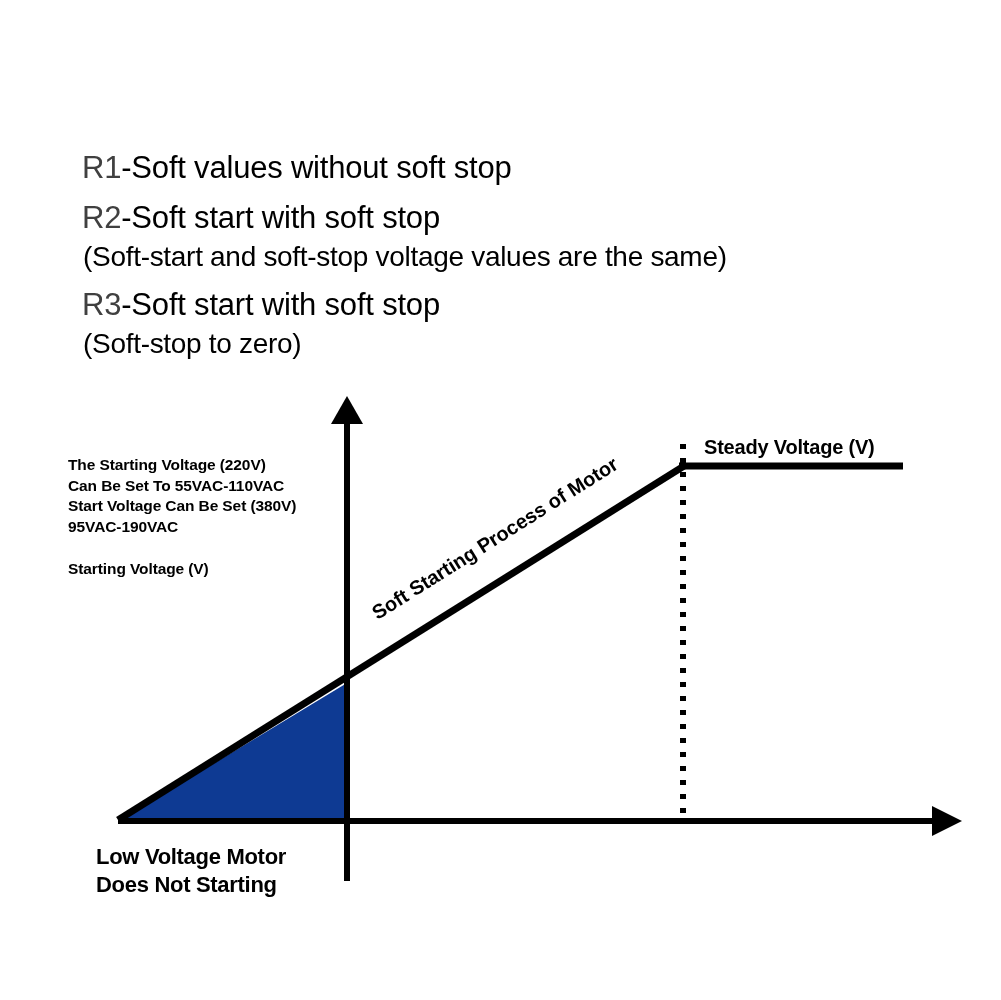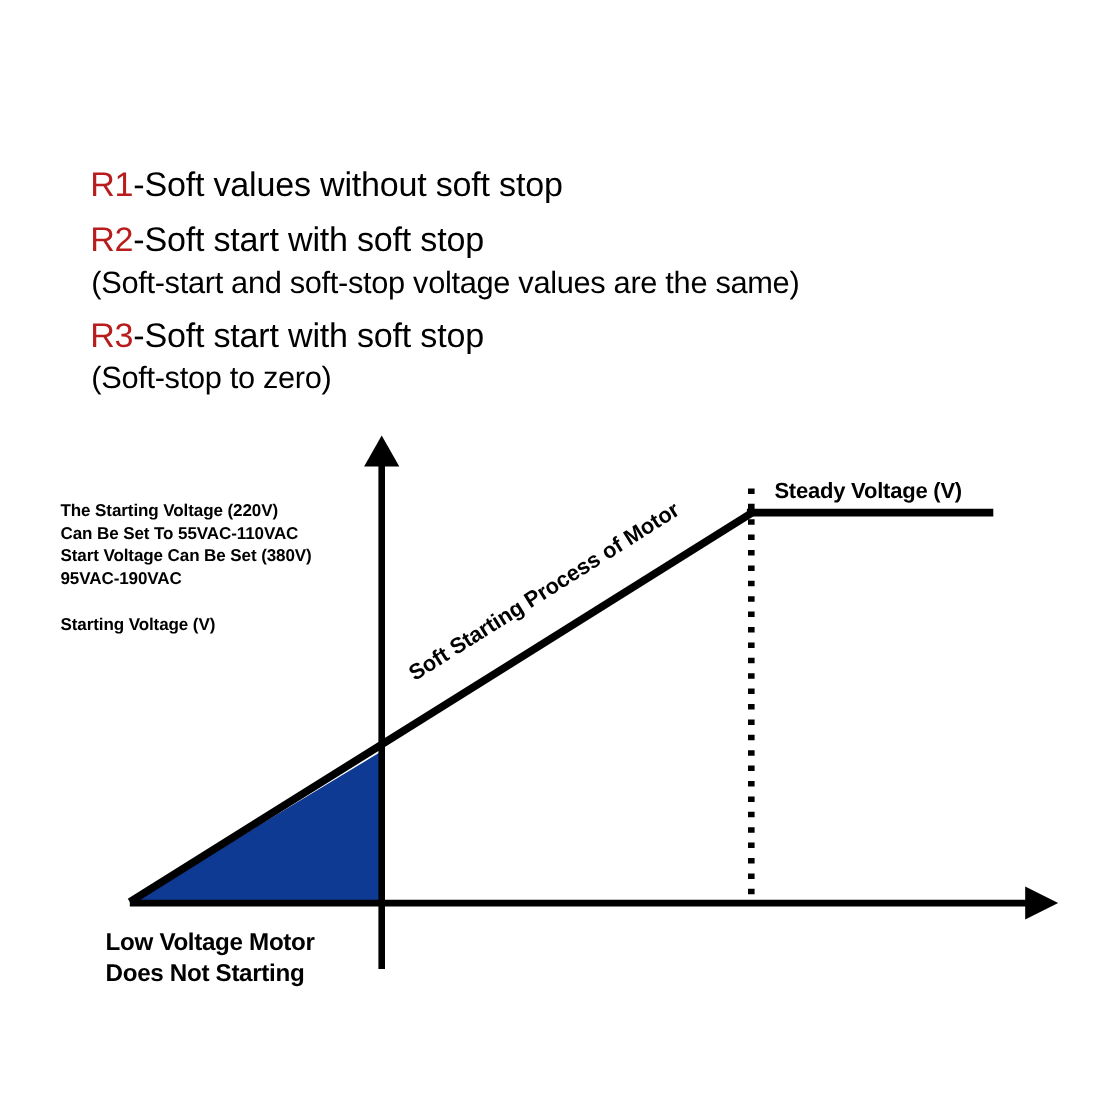--- a/index.html
+++ b/index.html
@@ -36,27 +36,27 @@
     white-space: nowrap;
     letter-spacing: -0.2px;
   }
   .legend-line.sub {
     font-size: 28px;
     letter-spacing: -0.3px;
     padding-left: 1px;
   }
   .legend-line.gap-above { margin-top: 9px; }
   .code {
-    color: #b91c1c;
+    color: #404040;
   }
 
   
   .note-block {
     position: absolute;
-    left: 55px;
+    left: 68px;
     top: 455px;
     width: 290px;
   }
   .note-line {
     font-size: 15.5px;
     font-weight: bold;
     line-height: 1.33;
     white-space: nowrap;
     letter-spacing: -0.1px;
   }

